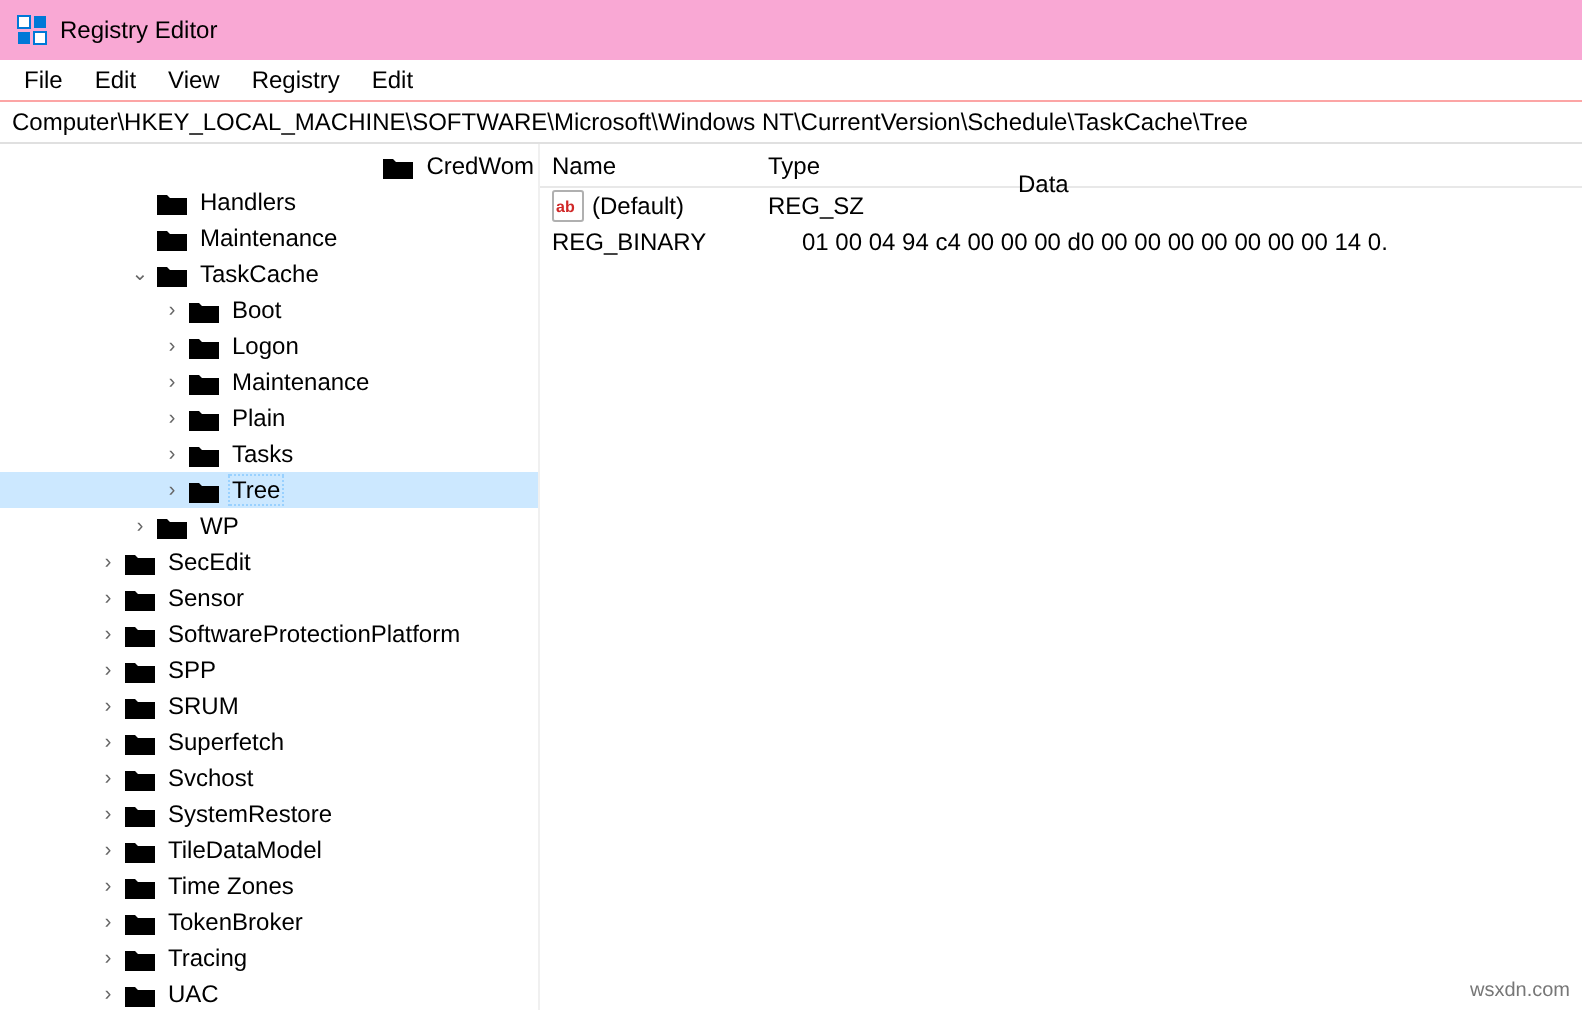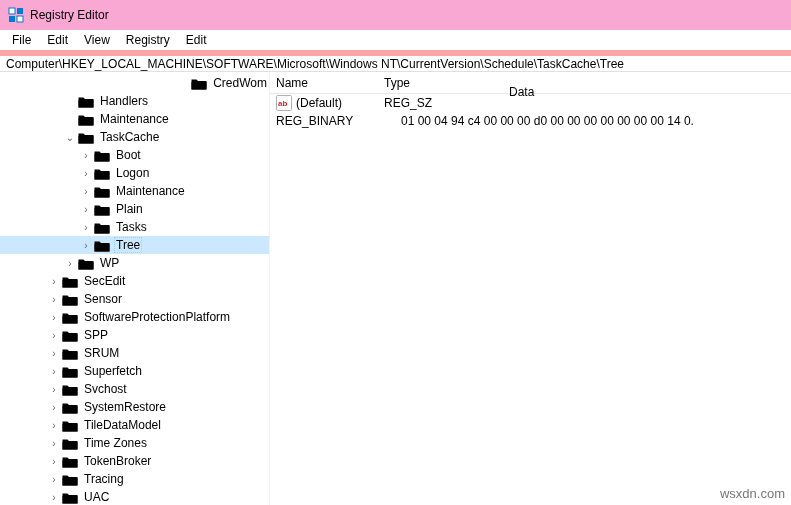--- a/index.html
+++ b/index.html
@@ -5,21 +5,21 @@
 * { margin: 0; padding: 0; box-sizing: border-box; font-family: "Segoe UI", Tahoma, sans-serif; font-size: 12px; }
 body { width: 791px; height: 505px; background: #fff; overflow: hidden; position: relative; }
 
 .titlebar { height: 30px; display: flex; align-items: center; padding: 0 8px; background: #f9a8d4; }
 .titlebar .app-icon { width: 16px; height: 16px; margin-right: 6px; }
 .titlebar .title { font-size: 12px; }
 
 .menubar { height: 20px; display: flex; align-items: center; padding: 0 4px; background: #fff; }
 .menubar .menu-item { padding: 2px 8px; cursor: default; }
 
-.addressbar { height: 22px; padding: 2px 6px; border-top: 6px solid #fca5a5; border-bottom: 1px solid #e0e0e0; display: flex; align-items: center; }
+.addressbar { height: 22px; padding: 2px 6px; border-top: 1px solid #fca5a5; border-bottom: 1px solid #e0e0e0; display: flex; align-items: center; }
 .addressbar .path { white-space: nowrap; overflow: hidden; }
 
 .content { display: flex; height: calc(505px - 30px - 20px - 22px); }
 
 .tree-pane { width: 270px; overflow-y: auto; overflow-x: hidden; position: relative; border-right: 1px solid #f0f0f0; }
 .tree-pane::-webkit-scrollbar { width: 16px; }
 .tree-pane::-webkit-scrollbar-track { background: #f0f0f0; }
 .tree-pane::-webkit-scrollbar-thumb { background: #c0c0c0; }
 
 .tree { padding: 2px 0; }
@@ -38,21 +38,21 @@
 .col-data { flex: 1; margin-top: 18px; }
 
 .list-row { display: flex; height: 18px; align-items: center; text-align: center; }
 .list-row .cell { padding: 0 6px; display: flex; align-items: center; white-space: nowrap; overflow: hidden; }
 .cell-name { width: 108px; }
 .cell-type { width: 125px; }
 .cell-data { flex: 1; }
 
 .value-icon { width: 16px; height: 16px; margin-right: 4px; flex-shrink: 0; }
 
-.watermark { position: absolute; right: 6px; bottom: 4px; font-size: 13px; color: #777; }
+.watermark { position: absolute; right: 6px; bottom: 4px; font-size: 10px; color: #777; }
 
 
 svg.folder { display: block; }
 svg.app-ico rect.b { fill:#0078d7; }
 svg.app-ico rect.w { fill:#fff; stroke:#0078d7; stroke-width:1; }
 svg.reg-sz { }
 svg.reg-sz .border { fill:#fff; stroke:#b0b0b0; }
 svg.reg-sz .ab { fill:#d02828; font: bold 8px sans-serif; }
 svg.reg-bin .border { fill:#fff; stroke:#b0b0b0; }
 svg.reg-bin .bits { fill:#2060c0; font: 7px monospace; }

